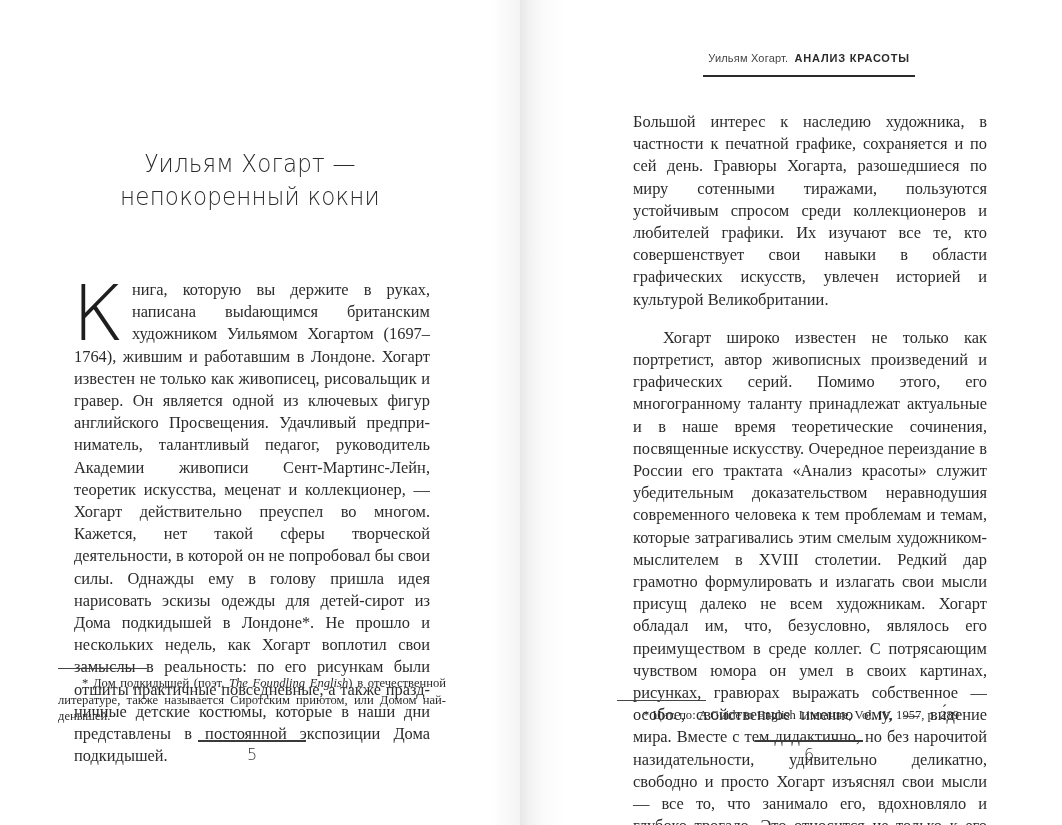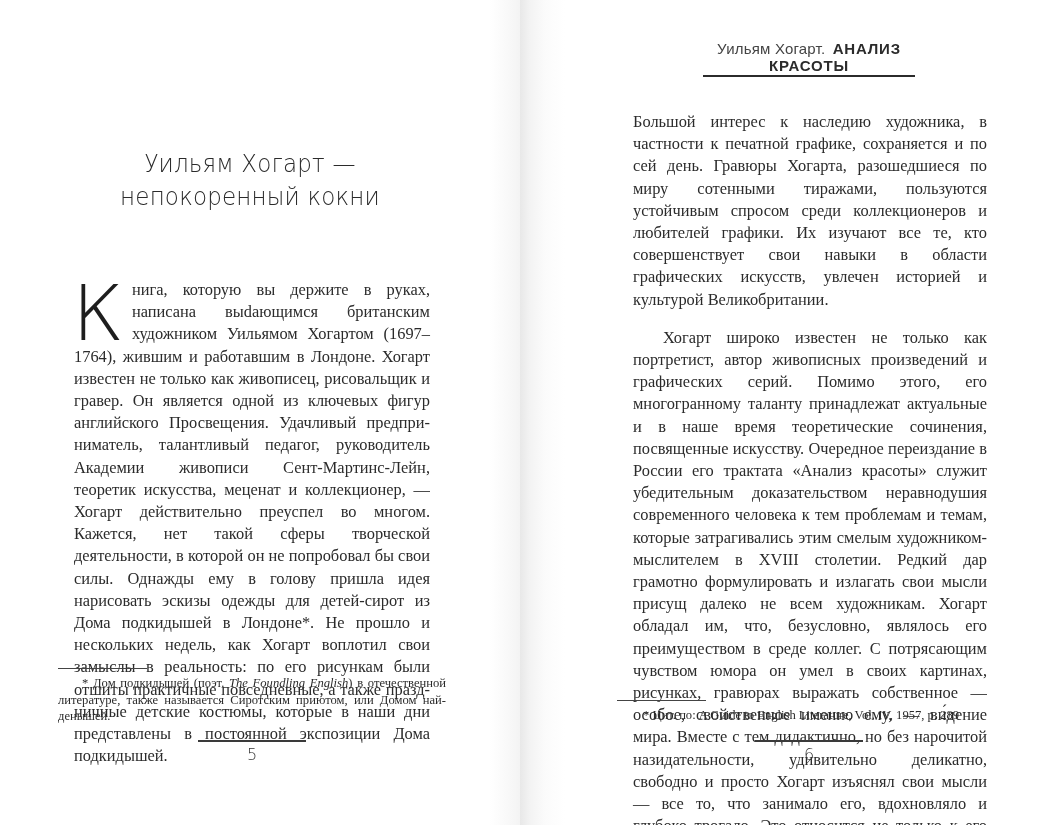--- a/index.html
+++ b/index.html
@@ -72,24 +72,24 @@
     position: absolute; top: 745px; width: 108px; text-align: center;
     font-family: "DejaVu Sans", "Liberation Sans", sans-serif;
     font-weight: 300; font-size: 16px; color: #333;
   }
   .folio-left-rule { left: 198px; }
   .folio-left { left: 198px; }
   .folio-right-rule { left: 755px; }
   .folio-right { left: 755px; }
 
   .running-head {
-    position: absolute; left: 703px; width: 212px; top: 40px;
+    position: absolute; left: 703px; width: 212px; top: 52px;
     text-align: center;
     font-family: "Liberation Sans", "DejaVu Sans", sans-serif;
-    font-size: 15px; color: #2b2b2b; letter-spacing: 0.2px;
+    font-size: 11px; color: #2b2b2b; letter-spacing: 0.2px;
   }
   .running-head .rh-author { font-weight: 300; color: #444; }
   .running-head .rh-title { font-weight: 700; letter-spacing: 0.8px; margin-left: 3px; }
   .running-rule { position: absolute; left: 703px; width: 212px; top: 75px; height: 2px; background: #2b2b2b; }
 </style>
 </head>
 <body>
 
 <div class="spread">
 

